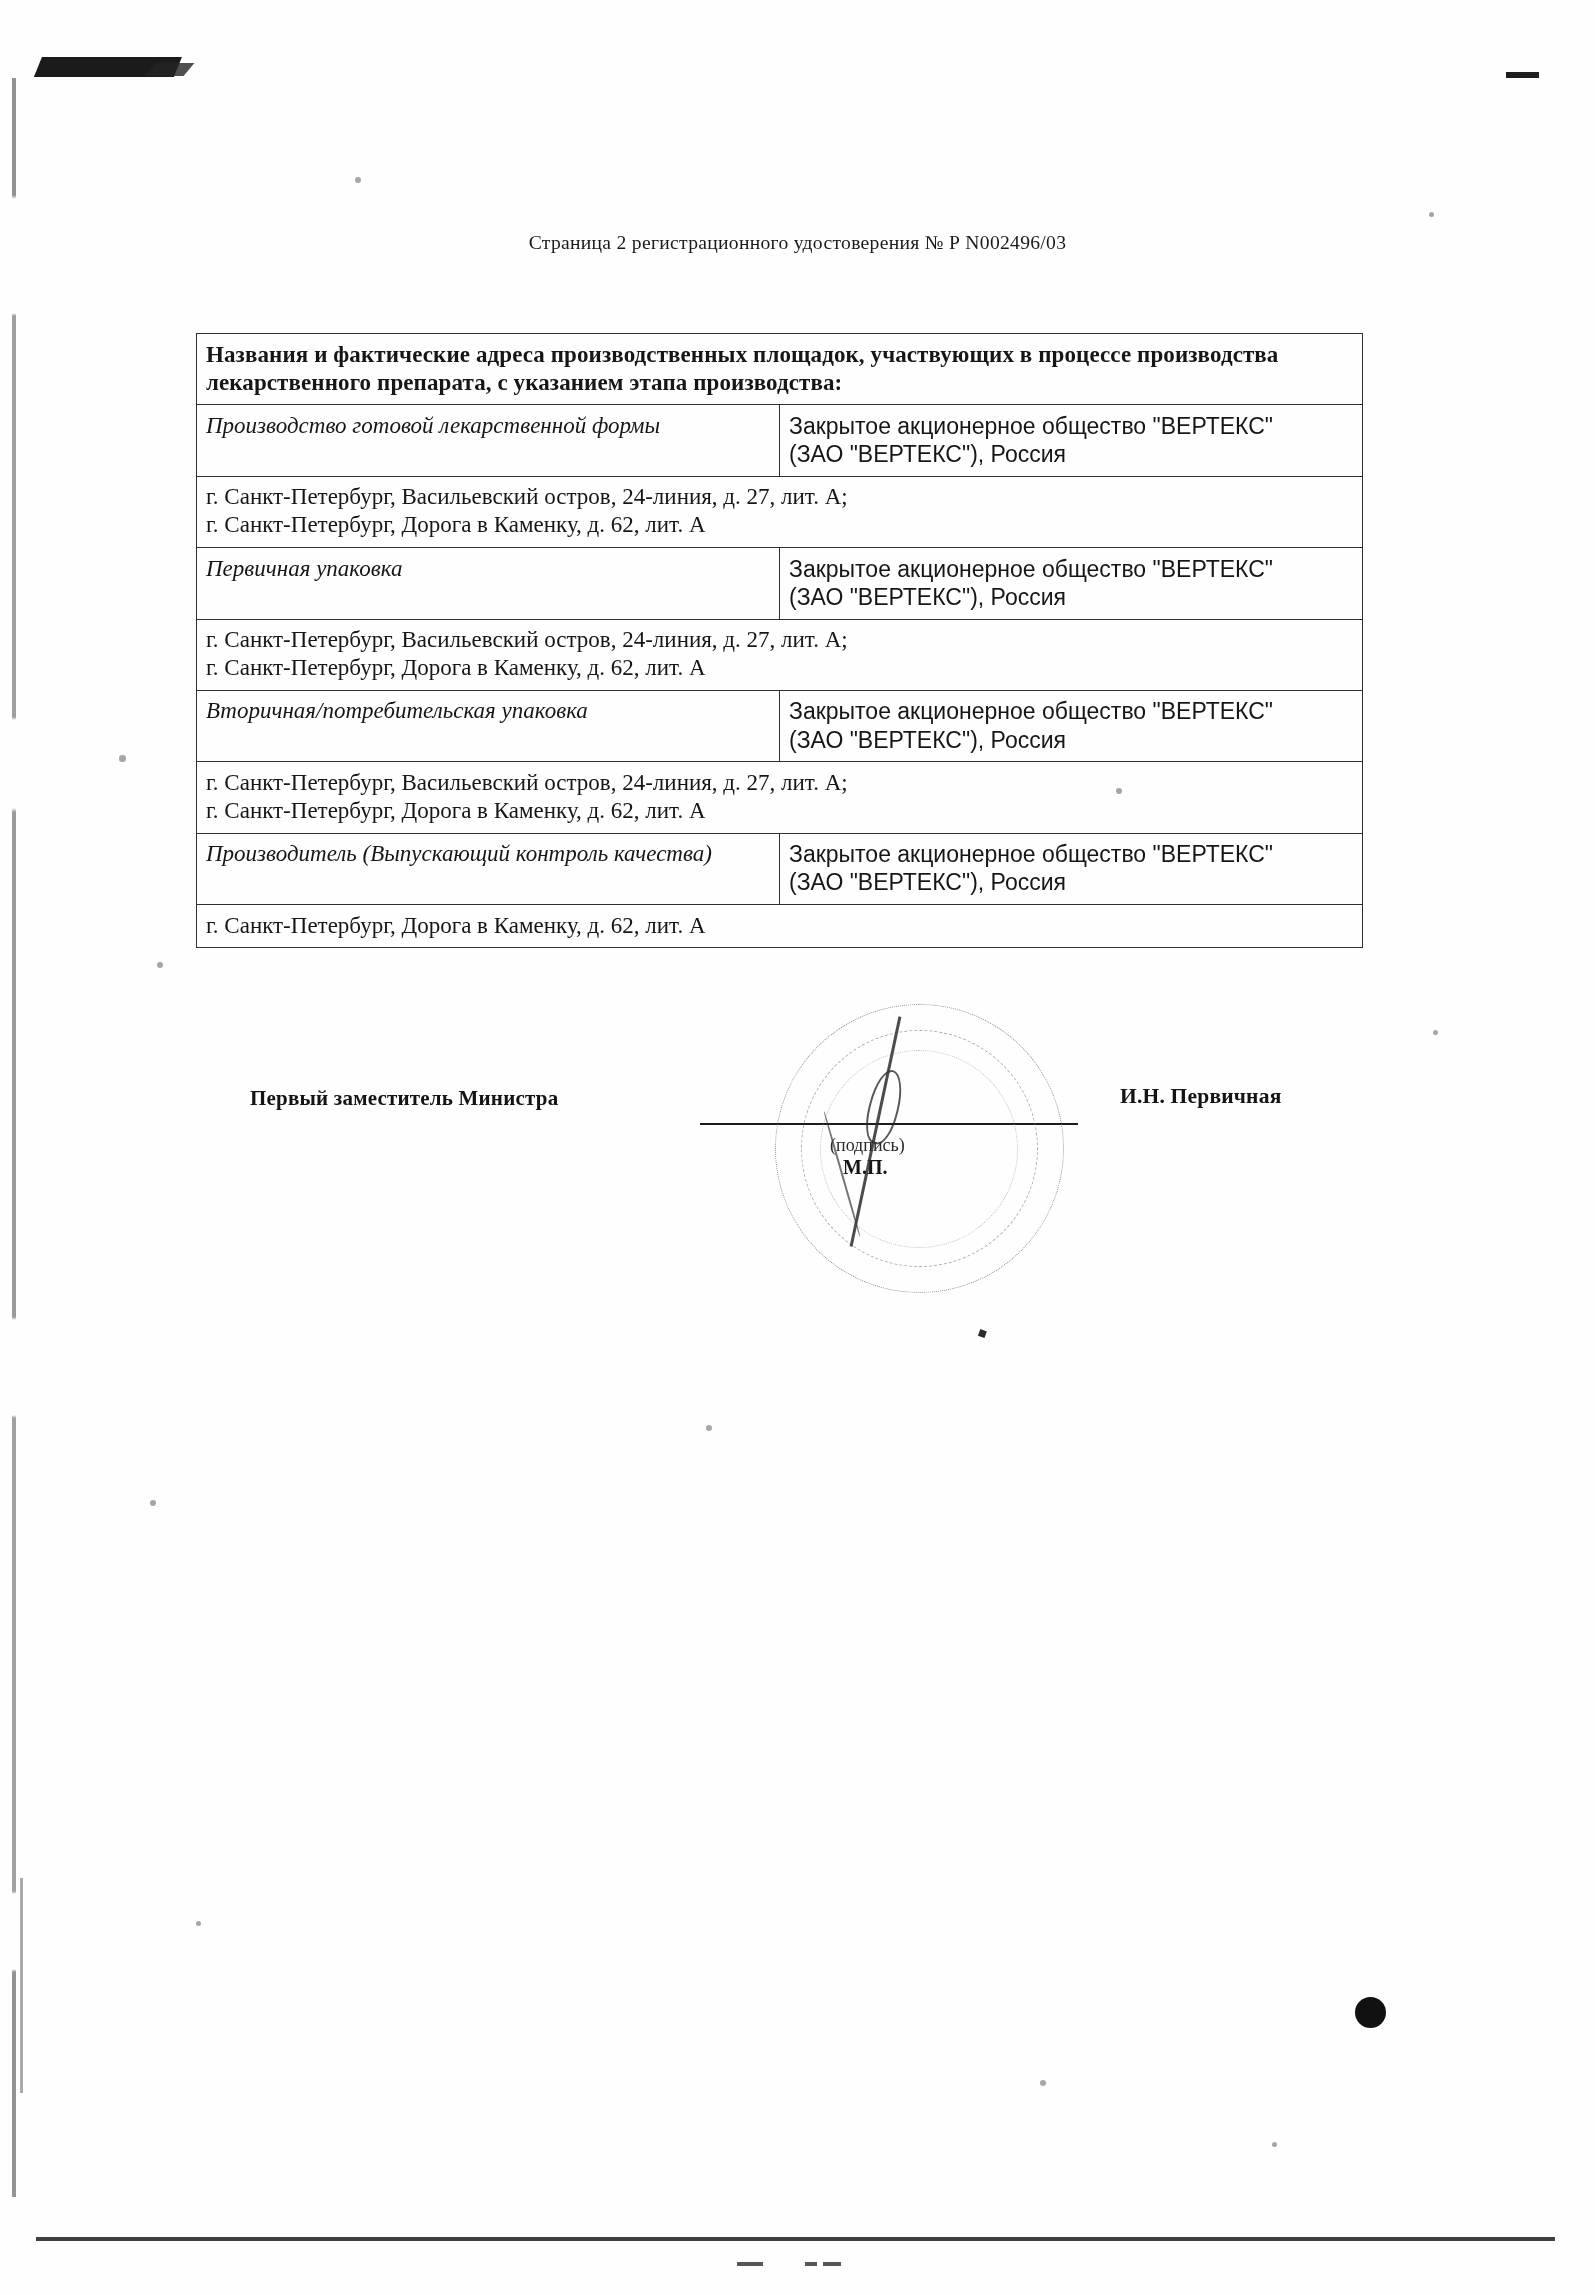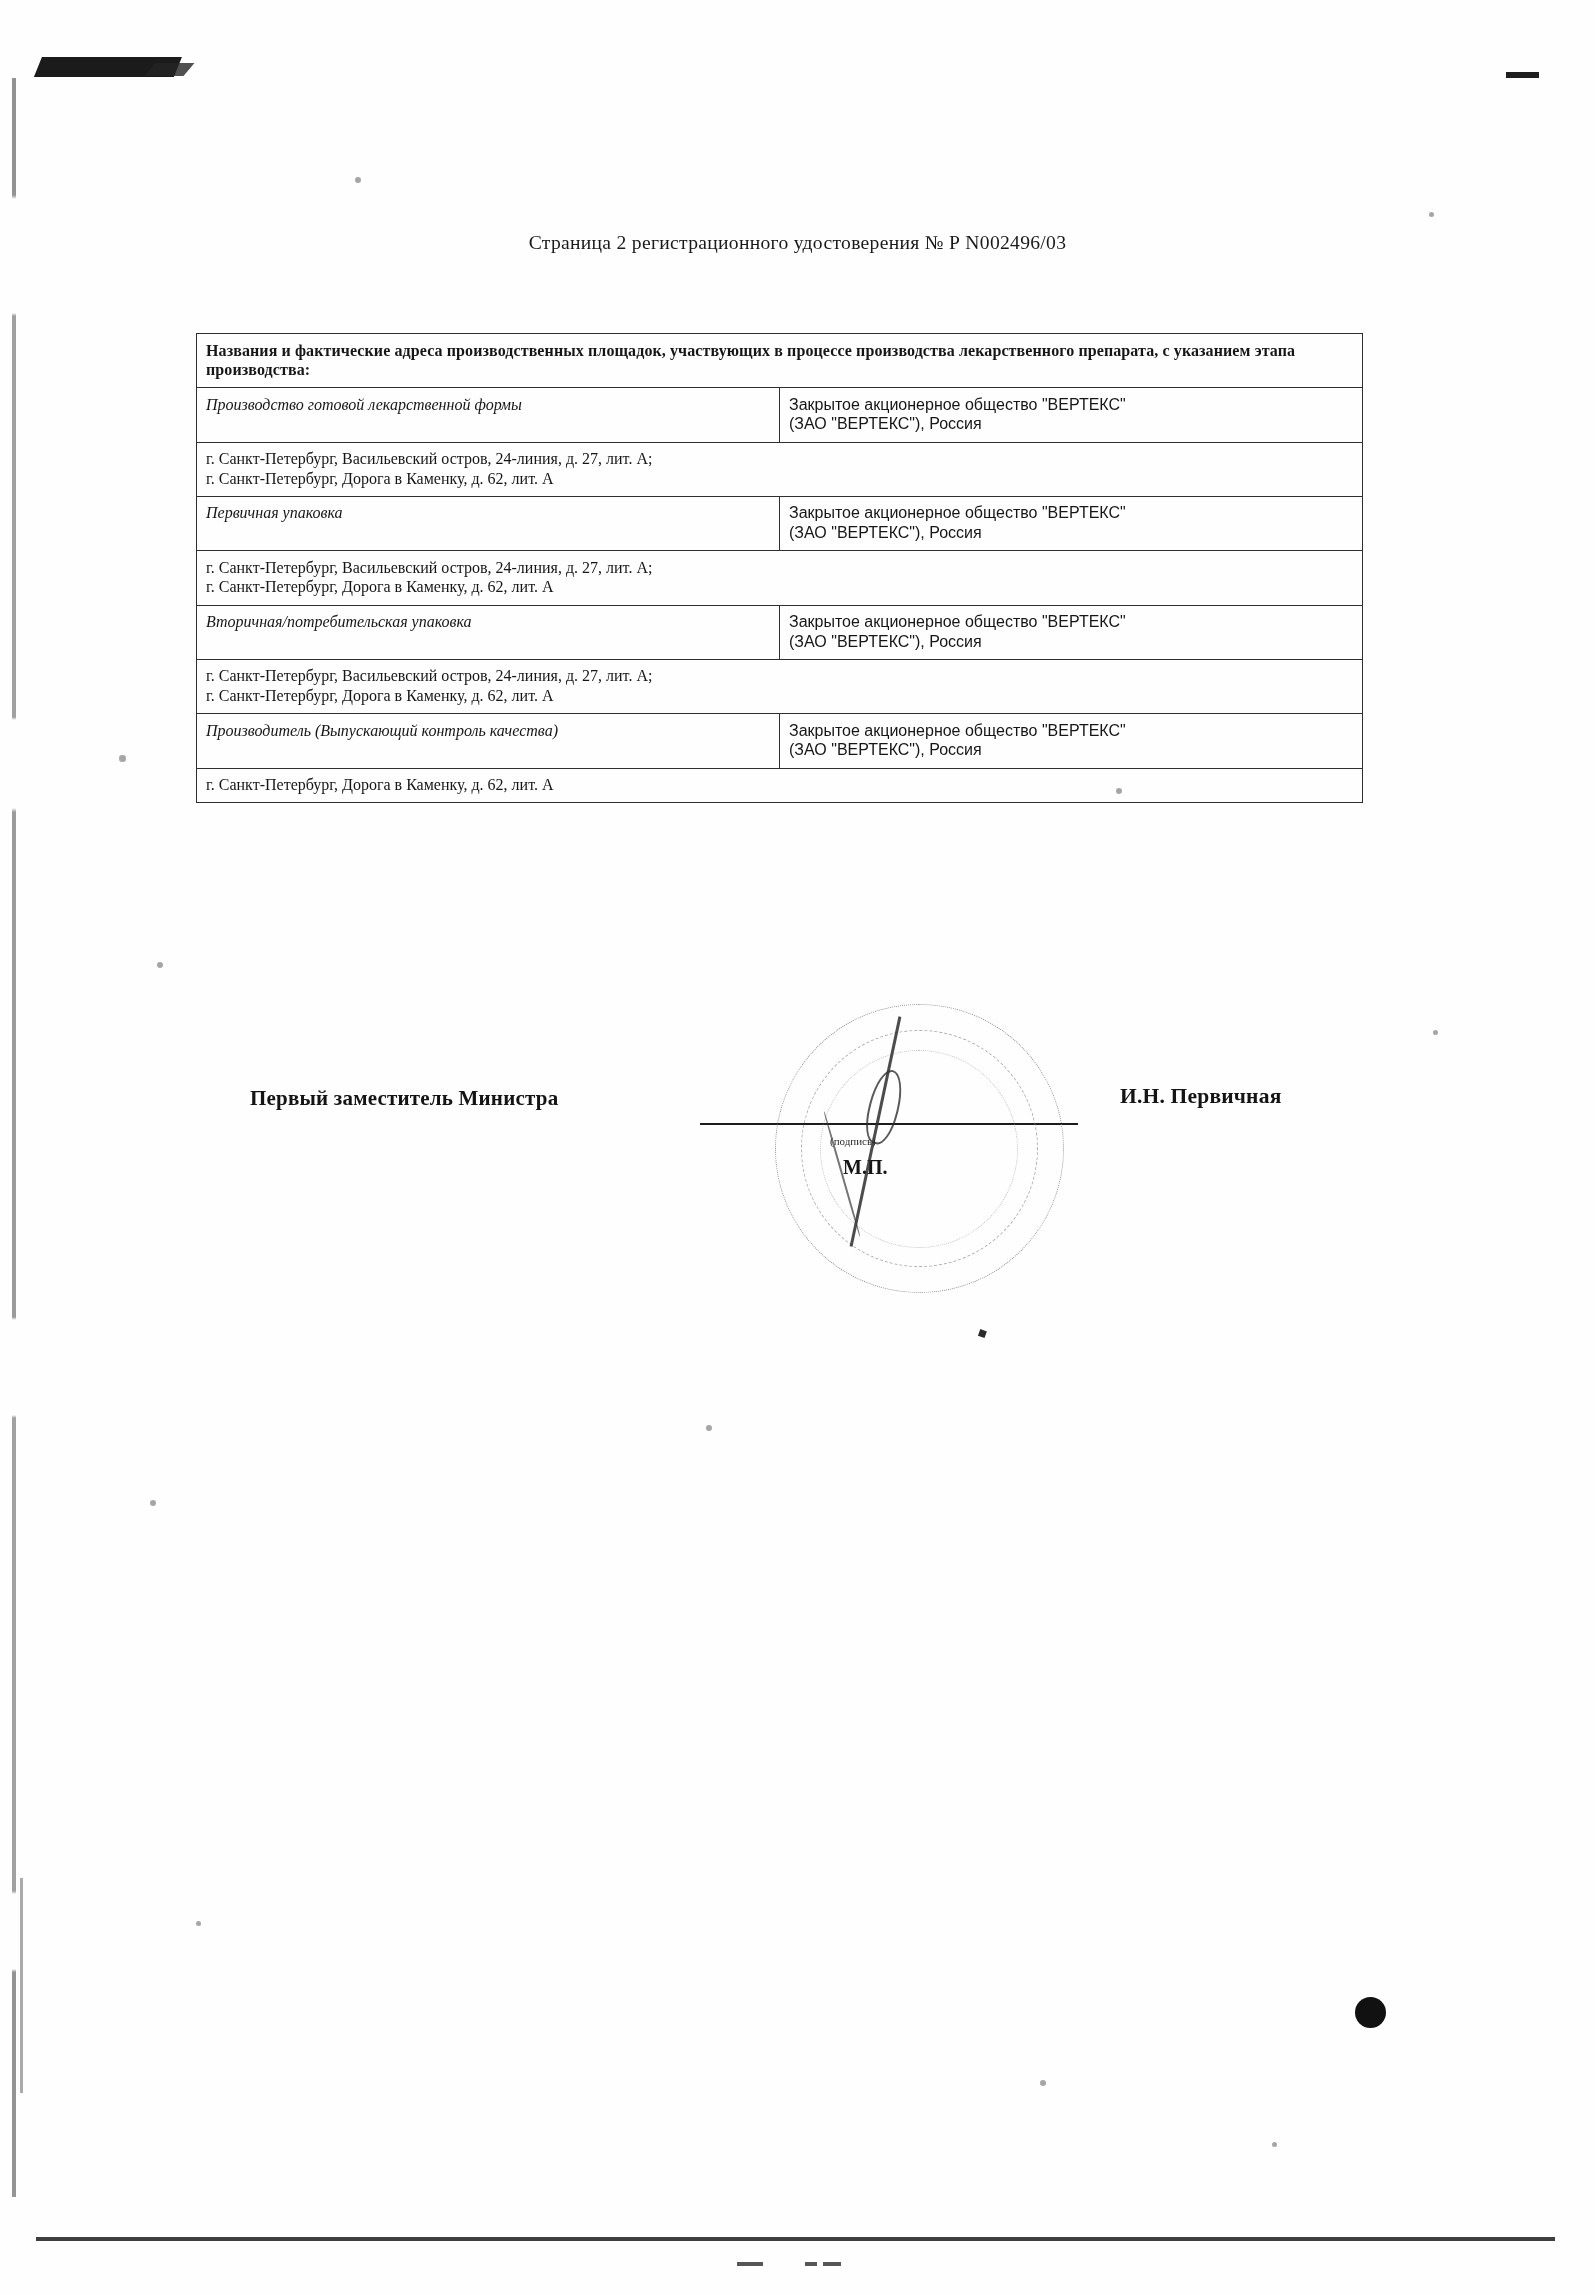--- a/index.html
+++ b/index.html
@@ -125,21 +125,21 @@
   }
   table.mfg {
     border-collapse: collapse;
     width: 100%;
     table-layout: fixed;
   }
   table.mfg td {
     border: 1.3px solid #2f2f2f;
     padding: 6.5px 9px 7.8px 9px;
     vertical-align: top;
-    font-size: 16px;
+    font-size: 23px;
     line-height: 1.22;
     color: #161616;
   }
   td.head-cell {
     font-weight: bold;
     font-size: 19px;
     line-height: 1.25;
     letter-spacing: 0.1px;
   }
   td.stage {
@@ -181,21 +181,21 @@
     top: 1084px;
     font-size: 21.5px;
     font-weight: bold;
     color: #141414;
     letter-spacing: 0.2px;
   }
   .sig-caption {
     position: absolute;
     left: 830px;
     top: 1135px;
-    font-size: 11px;
+    font-size: 18px;
     color: #2a2a2a;
   }
   .sig-mp {
     position: absolute;
     left: 843px;
     top: 1156px;
     font-size: 20px;
     font-weight: bold;
     color: #151515;
   }

